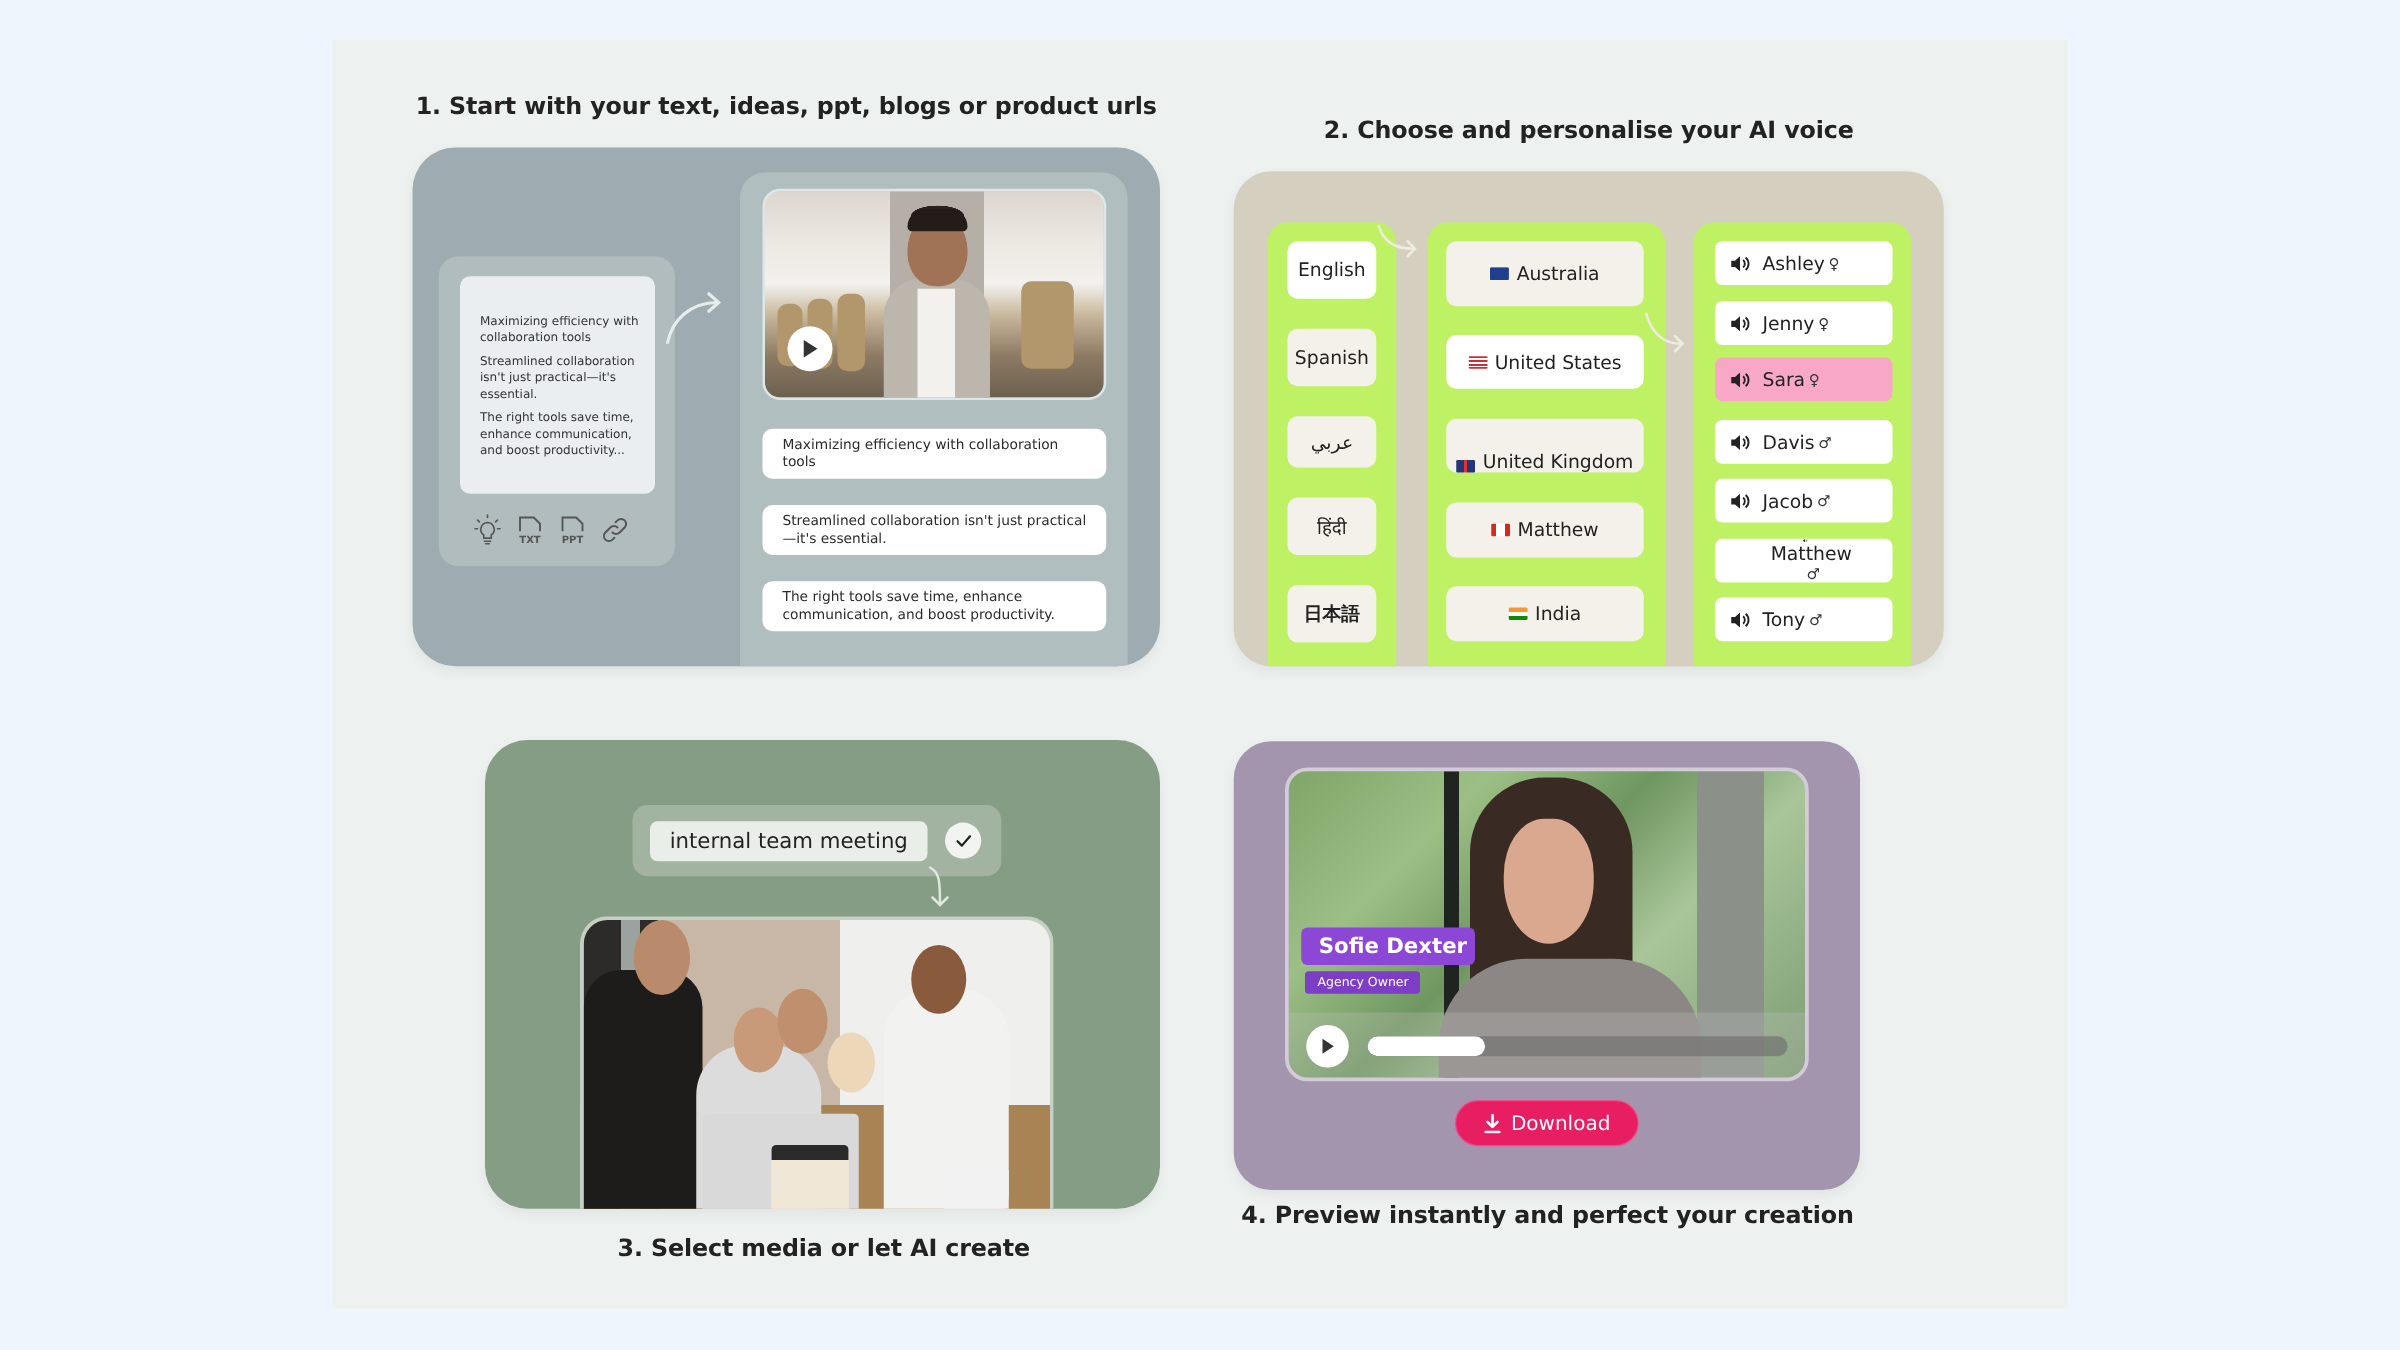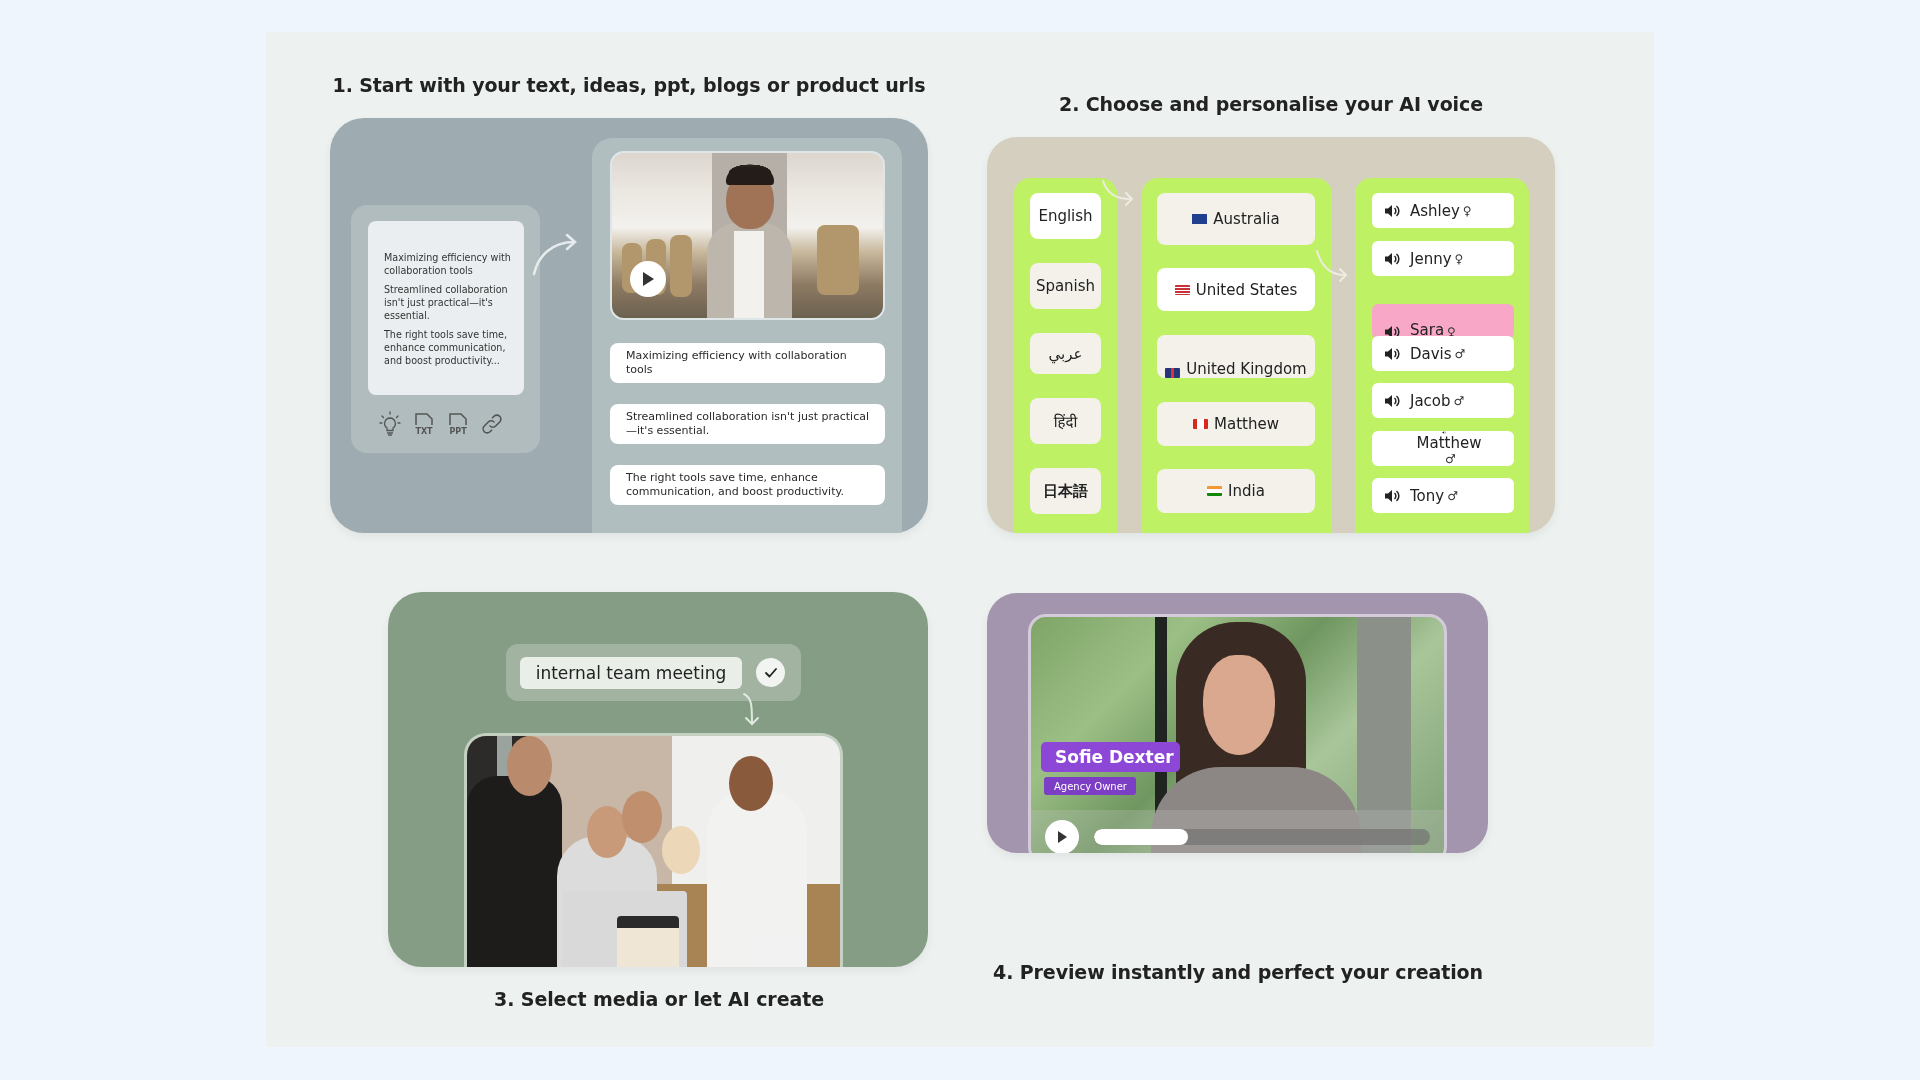--- a/index.html
+++ b/index.html
@@ -47,21 +47,21 @@
   .card3 { left: 388px; top: 592px; width: 540px; height: 375px; background: #859d84; border-radius: 34px; overflow: hidden; box-shadow: 0 4px 10px rgba(0,0,0,0.06); }
   .search-wrap { left: 118px; top: 52px; width: 295px; height: 57px; background: #a2b3a1; border-radius: 12px; }
   .search-input { left: 14px; top: 13px; width: 222px; height: 32px; background: #e9efe8; border-radius: 6px; display: flex; align-items: center; justify-content: center; font-size: 17px; color: #222; }
   .check-btn { left: 250px; top: 14px; width: 29px; height: 29px; border-radius: 50%; background: #f2f4f1; display: flex; align-items: center; justify-content: center; }
   .c3-image { left: 76px; top: 141px; width: 379px; height: 250px; border-radius: 22px 22px 0 0; border: 3px solid #c3d0c2; border-bottom: none; overflow: hidden;
     background:
       linear-gradient(180deg, transparent 0 60%, #a88454 60% 100%),
       linear-gradient(90deg, #2d2b29 0 8%, #9aa39e 8% 12%, #2d2b29 12% 16%, #c8b7a6 16% 55%, #efefee 55% 100%); }
 
   
-  .card4 { left: 987px; top: 593px; width: 501px; height: 260px; background: #a295ad; border-radius: 30px; overflow: hidden; box-shadow: 0 4px 10px rgba(0,0,0,0.06); }
+  .card4 { left: 987px; top: 593px; width: 501px; height: 359px; background: #a295ad; border-radius: 30px; overflow: hidden; box-shadow: 0 4px 10px rgba(0,0,0,0.06); }
   .c4-video { left: 41px; top: 21px; width: 419px; height: 251px; border-radius: 18px; border: 3px solid #d3cbd9; overflow: hidden;
     background:
       linear-gradient(90deg, transparent 0 30%, #1f2420 30% 33%, transparent 33% 79%, #8b9189 79% 92%, transparent 92%),
       linear-gradient(135deg, #7fa568 0%, #9cbf85 25%, #6f9660 45%, #a9c69a 65%, #7c9c72 100%); }
   .c4-hair { left: 145px; top: 5px; width: 130px; height: 200px; background: #3a2a24; border-radius: 60px 60px 20px 20px; }
   .c4-face { left: 172px; top: 38px; width: 72px; height: 100px; background: #d9a88f; border-radius: 45% 45% 50% 50%; }
   .c4-body { left: 120px; top: 150px; width: 210px; height: 110px; background: #8c8784; border-radius: 70px 70px 0 0; }
   .name-tag { left: 10px; top: 125px; width: 139px; height: 30px; background: #8c47d6; border-radius: 5px; color: #fff; font-weight: bold; font-size: 17px; display: flex; align-items: center; padding-left: 14px; }
   .role-tag { left: 13px; top: 160px; width: 92px; height: 18px; background: #7c3ec4; border-radius: 3px; color: #fff; font-size: 10px; display: flex; align-items: center; padding-left: 10px; }
   .ctrl-bar { left: 0; top: 193px; width: 100%; height: 60px; background: rgba(200,200,200,0.25); }
@@ -194,21 +194,21 @@
         <span class="g">♀</span>
     </div>
     <div class="voice" style="top:63px;">
       <svg class="spk" viewBox="0 0 16 14">
           <path d="M1 4.5 h3 l4 -3.5 v12 l-4 -3.5 h-3z" fill="#222"></path>
           <path d="M10.5 4 a4 4 0 0 1 0 6 M12.5 2 a6.5 6.5 0 0 1 0 10" stroke="#222" stroke-width="1.5" fill="none"></path>
         </svg>
       <span>Jenny</span>
         <span class="g">♀</span>
     </div>
-    <div class="voice sel" style="top:126px;align-items:flex-end;">
+    <div class="voice sel" style="top:108px;">
       <svg class="spk" viewBox="0 0 16 14">
           <path d="M1 4.5 h3 l4 -3.5 v12 l-4 -3.5 h-3z" fill="#222"></path>
           <path d="M10.5 4 a4 4 0 0 1 0 6 M12.5 2 a6.5 6.5 0 0 1 0 10" stroke="#222" stroke-width="1.5" fill="none"></path>
         </svg>
       <span>Sara</span>
         <span class="g">♀</span>
     </div>
     <div class="voice" style="top:158px;">
       <svg class="spk" viewBox="0 0 16 14">
           <path d="M1 4.5 h3 l4 -3.5 v12 l-4 -3.5 h-3z" fill="#222"></path>

